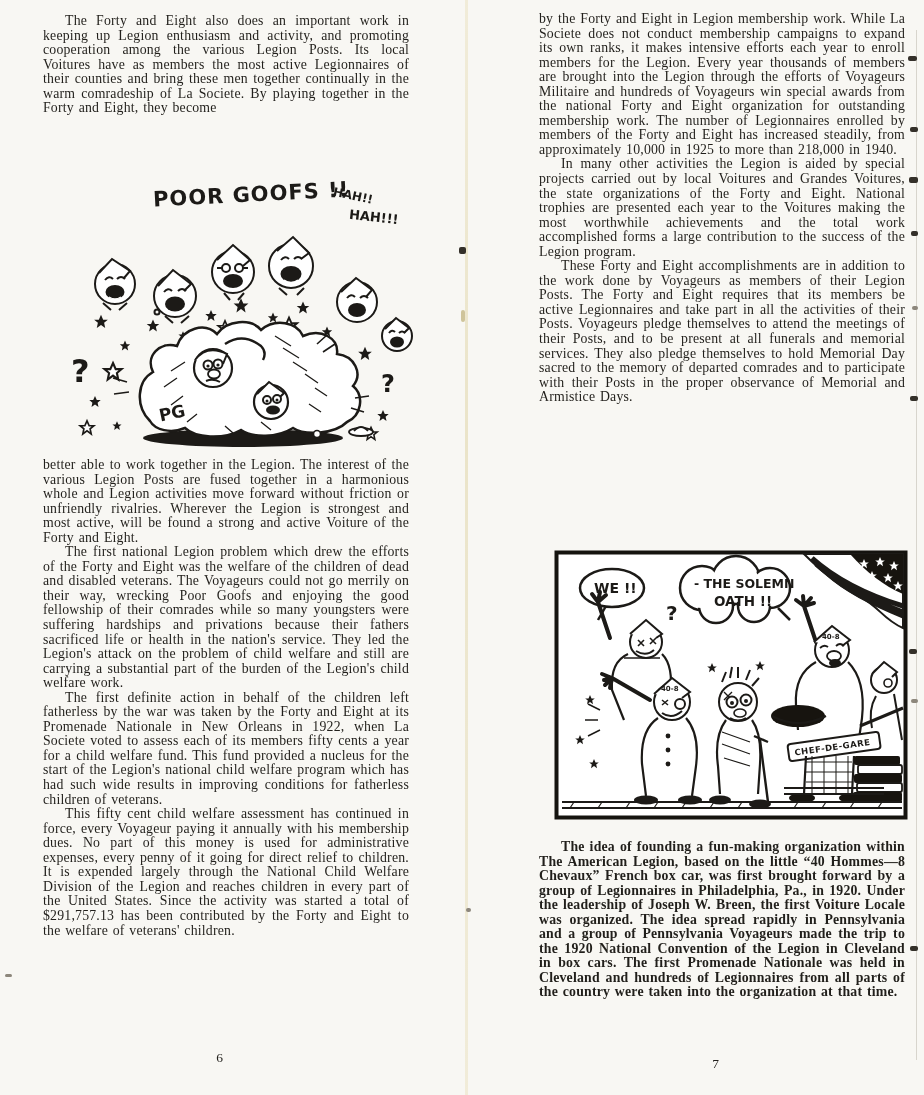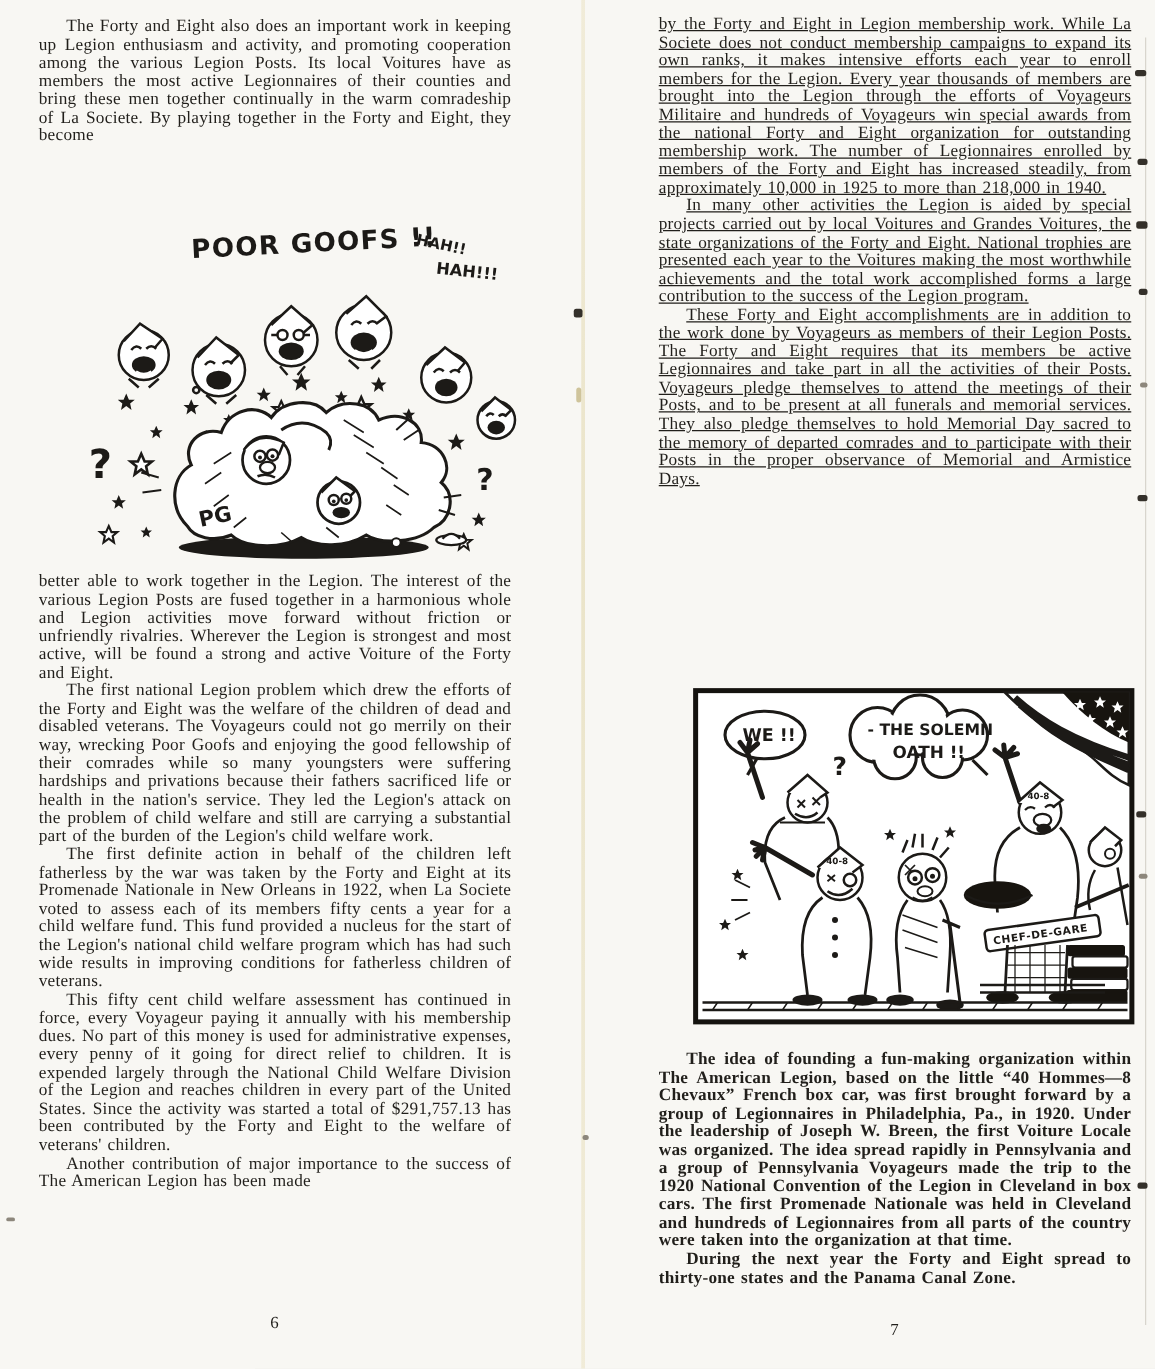--- a/index.html
+++ b/index.html
@@ -13,25 +13,25 @@
   
   .col{position:absolute;top:0;height:1095px;}
   #col-left{left:31px;width:378px;}
   #col-right{left:527px;width:378px;}
   .txt{
     font-size:13.8px;line-height:14.55px;text-align:justify;
     letter-spacing:0.2px;word-spacing:1.1px;
   }
   .txt p{margin:0;}
   .txt p.indent{text-indent:22px;}
-  .block{position:absolute;left:0;right:0;}
+  .block{position:absolute;left:12px;right:0;}
   #l-chunk1{top:14px;}
   #l-cartoon{position:absolute;top:176px;left:34px;width:352px;height:278px;}
   #l-chunk2{top:458px;height:592px;overflow:hidden;}
-  #r-chunk1{top:12px;text-decoration:underline;}
+  #r-chunk1{top:12px;}
   #r-cartoon{position:absolute;top:550px;left:27px;width:354px;height:270px;}
   #r-chunk2{top:840px;height:212px;overflow:hidden;font-weight:bold;}
   .pagenum{
     position:absolute;left:0;right:0;text-align:center;
     font-size:13.5px;letter-spacing:1px;
   }
   #l-pagenum{top:1050px;}
   #r-pagenum{top:1056px;}
   
   .gutter{
@@ -198,21 +198,20 @@
         </g>
         <circle cx="252" cy="258" r="3.5" fill="#fff" stroke-width="1.6"></circle>
       </g>
     </svg>
 
     <div class="block txt" id="l-chunk2">
       <p>better able to work together in the Legion. The interest of the various Legion Posts are fused together in a harmonious whole and Legion activities move forward without friction or unfriendly rivalries. Wherever the Legion is strongest and most active, will be found a strong and active Voiture of the Forty and Eight.</p>
       <p class="indent">The first national Legion problem which drew the efforts of the Forty and Eight was the welfare of the children of dead and disabled veterans. The Voyageurs could not go merrily on their way, wrecking Poor Goofs and enjoying the good fellowship of their comrades while so many youngsters were suffering hardships and privations because their fathers sacrificed life or health in the nation's service. They led the Legion's attack on the problem of child welfare and still are carrying a substantial part of the burden of the Legion's child welfare work.</p>
       <p class="indent">The first definite action in behalf of the children left fatherless by the war was taken by the Forty and Eight at its Promenade Nationale in New Orleans in 1922, when La Societe voted to assess each of its members fifty cents a year for a child welfare fund. This fund provided a nucleus for the start of the Legion's national child welfare program which has had such wide results in improving conditions for fatherless children of veterans.</p>
       <p class="indent">This fifty cent child welfare assessment has continued in force, every Voyageur paying it annually with his membership dues. No part of this money is used for administrative expenses, every penny of it going for direct relief to children. It is expended largely through the National Child Welfare Division of the Legion and reaches children in every part of the United States. Since the activity was started a total of $291,757.13 has been contributed by the Forty and Eight to the welfare of veterans' children.</p>
-      <p class="indent">Another contribution of major importance to the success of The American Legion has been made</p>
     </div>
 
     <div class="pagenum" id="l-pagenum">6</div>
   </div>
 
   <div class="col" id="col-right">
 
     <div class="block txt" id="r-chunk1">
       <p>by the Forty and Eight in Legion membership work. While La Societe does not conduct membership campaigns to expand its own ranks, it makes intensive efforts each year to enroll members for the Legion. Every year thousands of members are brought into the Legion through the efforts of Voyageurs Militaire and hundreds of Voyageurs win special awards from the national Forty and Eight organization for outstanding membership work. The number of Legionnaires enrolled by members of the Forty and Eight has increased steadily, from approximately 10,000 in 1925 to more than 218,000 in 1940.</p>
       <p class="indent">In many other activities the Legion is aided by special projects carried out by local Voitures and Grandes Voitures, the state organizations of the Forty and Eight. National trophies are presented each year to the Voitures making the most worthwhile achievements and the total work accomplished forms a large contribution to the success of the Legion program.</p>
@@ -355,21 +354,20 @@
           <use href="#star2" transform="translate(36,150)"></use>
           <use href="#star2" transform="translate(26,190)"></use>
           <use href="#star2" transform="translate(40,214)"></use>
         </g>
         <path d="M46,160 l-12,-6 M44,170 l-13,0 M46,180 l-12,6" stroke-width="1.5"></path>
       </g>
     </svg>
 
     <div class="block txt" id="r-chunk2">
       <p class="indent">The idea of founding a fun-making organization within The American Legion, based on the little “40 Hommes—8 Chevaux” French box car, was first brought forward by a group of Legionnaires in Philadelphia, Pa., in 1920. Under the leadership of Joseph W. Breen, the first Voiture Locale was organized. The idea spread rapidly in Pennsylvania and a group of Pennsylvania Voyageurs made the trip to the 1920 National Convention of the Legion in Cleveland in box cars. The first Promenade Nationale was held in Cleveland and hundreds of Legionnaires from all parts of the country were taken into the organization at that time.</p>
-      <p class="indent">During the next year the Forty and Eight spread to thirty-one states and the Panama Canal Zone.</p>
     </div>
 
     <div class="pagenum" id="r-pagenum">7</div>
   </div>
 
   <div class="gutter"></div>
   <div class="edge-line"></div>
 
   <div class="mark" style="left:908px;top:56px;width:9px;height:5px;"></div>
   <div class="mark" style="left:910px;top:127px;width:8px;height:5px;"></div>

